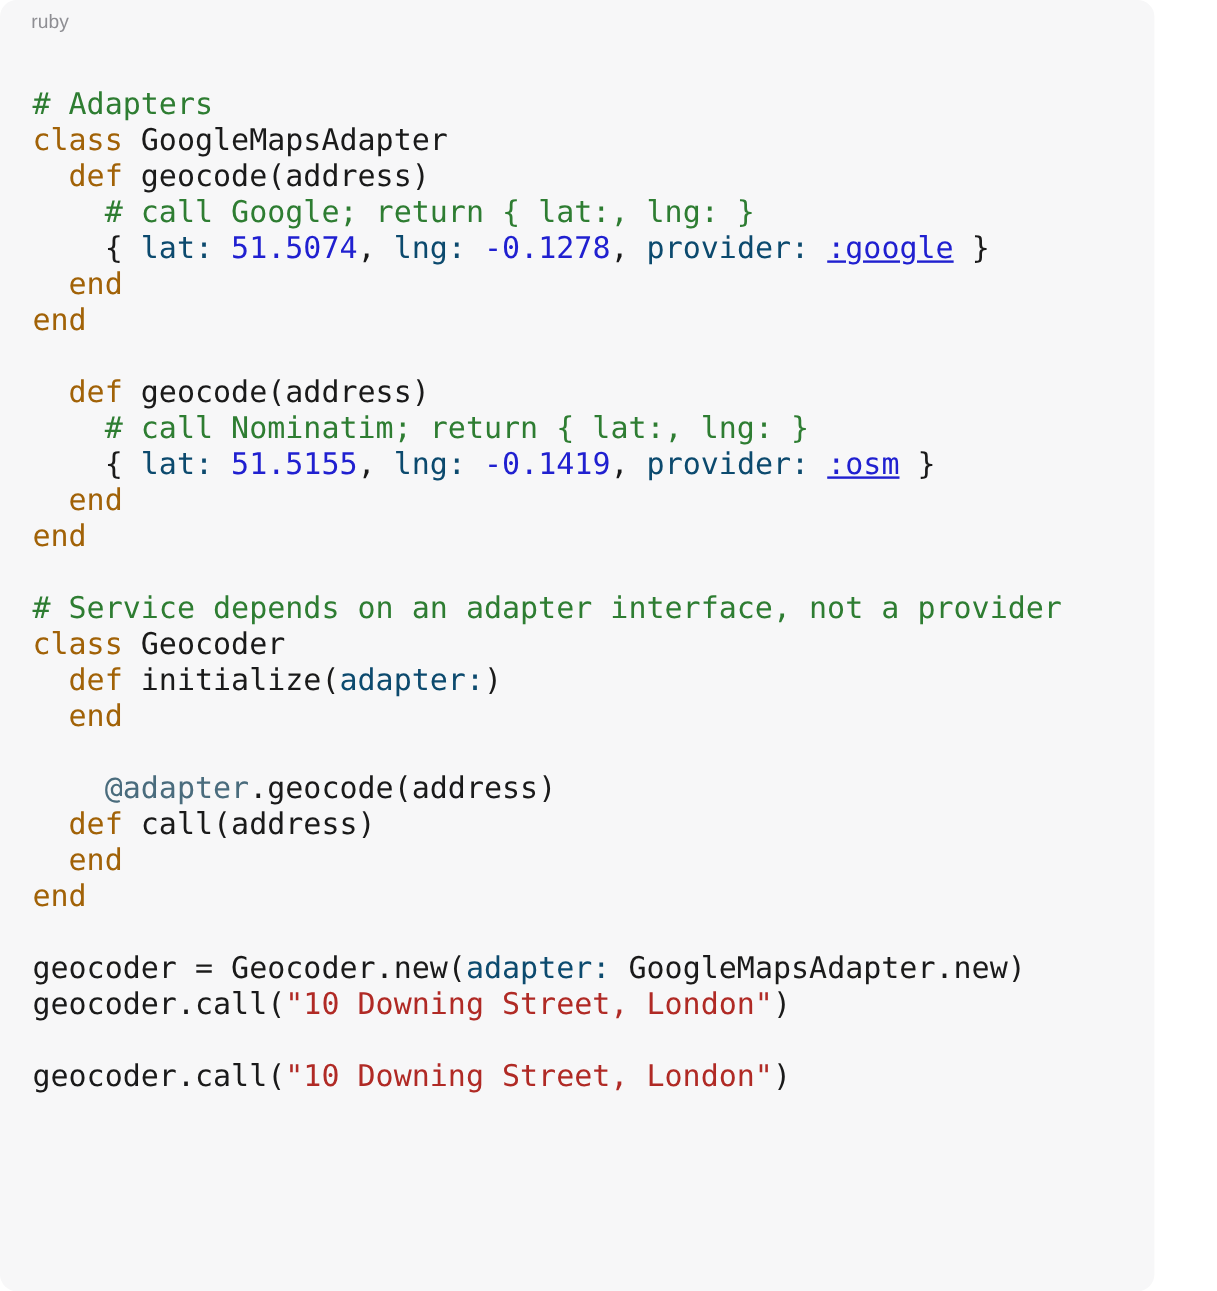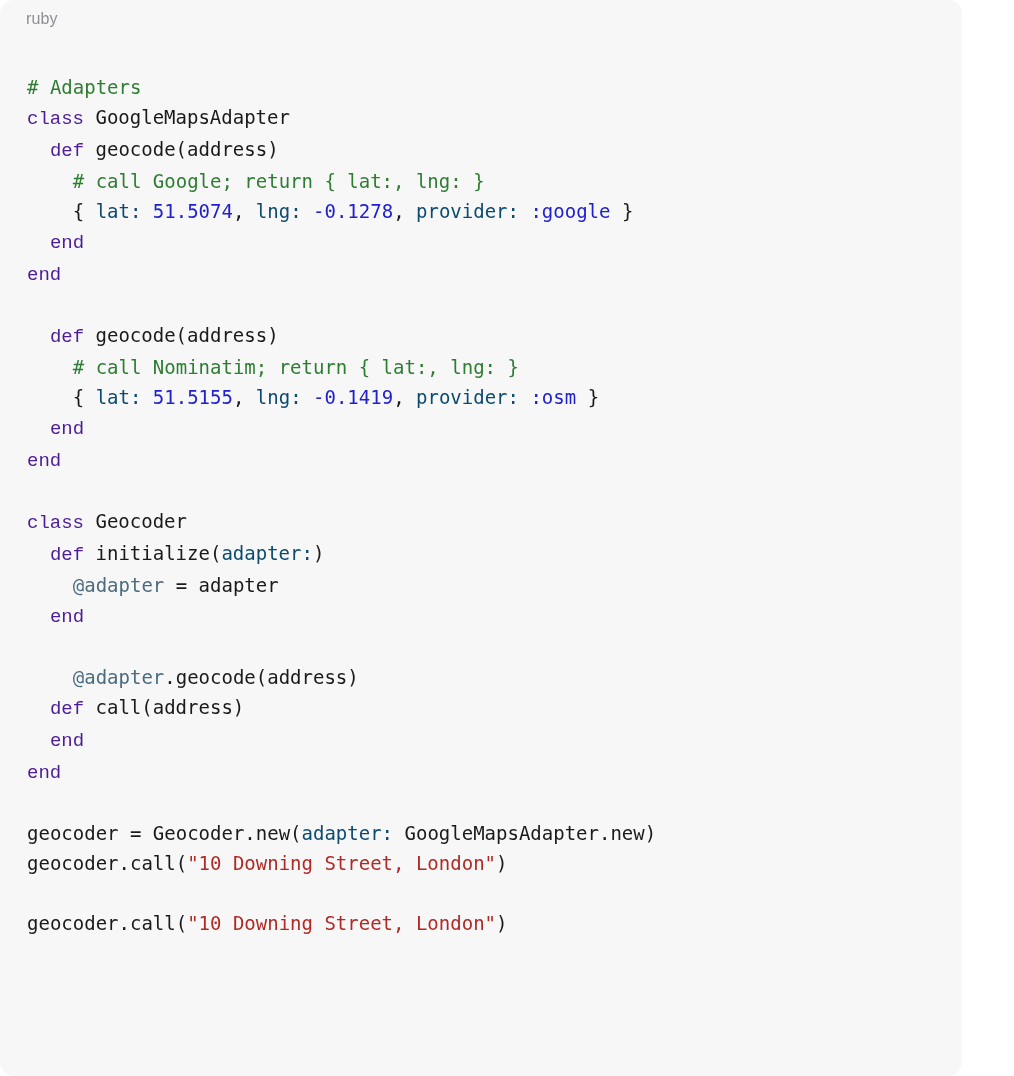--- a/index.html
+++ b/index.html
@@ -44,36 +44,36 @@
     top: 72px;
     right: 0;
     bottom: 0;
     overflow: hidden;
   }
 
   pre.code-body {
     margin: 0;
     padding: 0 16px 0 27px;
     font-family: "DejaVu Sans Mono", "Liberation Mono", monospace;
-    font-size: 19px;
+    font-size: 25px;
     line-height: 30px;
     color: #1a1a1a;
     white-space: pre;
     tab-size: 2;
   }
 
   pre.code-body .ln {
     display: block;
     min-height: 30px;
   }
 
   
-  .tok-keyword   { color: #4c1d95; font-family: Liberation Mono, monospace; }
+  .tok-keyword   { color: #a16207; }
   .tok-comment   { color: #2e7d32; }
-  .tok-symbol    { color: #2020d0; }
+  .tok-symbol    { color: #2020d0; text-decoration: underline; }
   .tok-number    { color: #2020d0; }
   .tok-key       { color: #0c4a6e; }
   .tok-ivar      { color: #4a6c7d; }
   .tok-string    { color: #b02a25; }
   .tok-plain     { color: #1a1a1a; }
 </style>
 </head>
 <body>
 
 <div class="code-card">
@@ -88,23 +88,23 @@
 </span><span class="ln"><span class="tok-plain">    { </span><span class="tok-key">lat:</span><span class="tok-plain"> </span><span class="tok-number">51.5074</span><span class="tok-plain">, </span><span class="tok-key">lng:</span><span class="tok-plain"> </span><span class="tok-number">-0.1278</span><span class="tok-plain">, </span><span class="tok-key">provider:</span><span class="tok-plain"> </span><span class="tok-symbol">:google</span><span class="tok-plain"> }</span>
 </span><span class="ln"><span class="tok-plain">  </span><span class="tok-keyword">end</span>
 </span><span class="ln"><span class="tok-keyword">end</span>
 </span><span class="ln">
 </span><span class="ln"><span class="tok-plain">  </span><span class="tok-keyword">def</span><span class="tok-plain"> geocode(address)</span>
 </span><span class="ln"><span class="tok-plain">    </span><span class="tok-comment"># call Nominatim; return { lat:, lng: }</span>
 </span><span class="ln"><span class="tok-plain">    { </span><span class="tok-key">lat:</span><span class="tok-plain"> </span><span class="tok-number">51.5155</span><span class="tok-plain">, </span><span class="tok-key">lng:</span><span class="tok-plain"> </span><span class="tok-number">-0.1419</span><span class="tok-plain">, </span><span class="tok-key">provider:</span><span class="tok-plain"> </span><span class="tok-symbol">:osm</span><span class="tok-plain"> }</span>
 </span><span class="ln"><span class="tok-plain">  </span><span class="tok-keyword">end</span>
 </span><span class="ln"><span class="tok-keyword">end</span>
 </span><span class="ln">
+</span><span class="ln"><span class="tok-comment"># Service depends on an adapter interface, not a provider</span>
 </span><span class="ln"><span class="tok-keyword">class</span><span class="tok-plain"> Geocoder</span>
 </span><span class="ln"><span class="tok-plain">  </span><span class="tok-keyword">def</span><span class="tok-plain"> initialize(</span><span class="tok-key">adapter:</span><span class="tok-plain">)</span>
-</span><span class="ln"><span class="tok-plain">    </span><span class="tok-ivar">@adapter</span><span class="tok-plain"> = adapter</span>
 </span><span class="ln"><span class="tok-plain">  </span><span class="tok-keyword">end</span>
 </span><span class="ln">
 </span><span class="ln"><span class="tok-plain">    </span><span class="tok-ivar">@adapter</span><span class="tok-plain">.geocode(address)</span>
 </span><span class="ln"><span class="tok-plain">  </span><span class="tok-keyword">def</span><span class="tok-plain"> call(address)</span>
 </span><span class="ln"><span class="tok-plain">  </span><span class="tok-keyword">end</span>
 </span><span class="ln"><span class="tok-keyword">end</span>
 </span><span class="ln">
 </span><span class="ln"><span class="tok-plain">geocoder = Geocoder.new(</span><span class="tok-key">adapter:</span><span class="tok-plain"> GoogleMapsAdapter.new)</span>
 </span><span class="ln"><span class="tok-plain">geocoder.call(</span><span class="tok-string">"10 Downing Street, London"</span><span class="tok-plain">)</span>
 </span><span class="ln">

